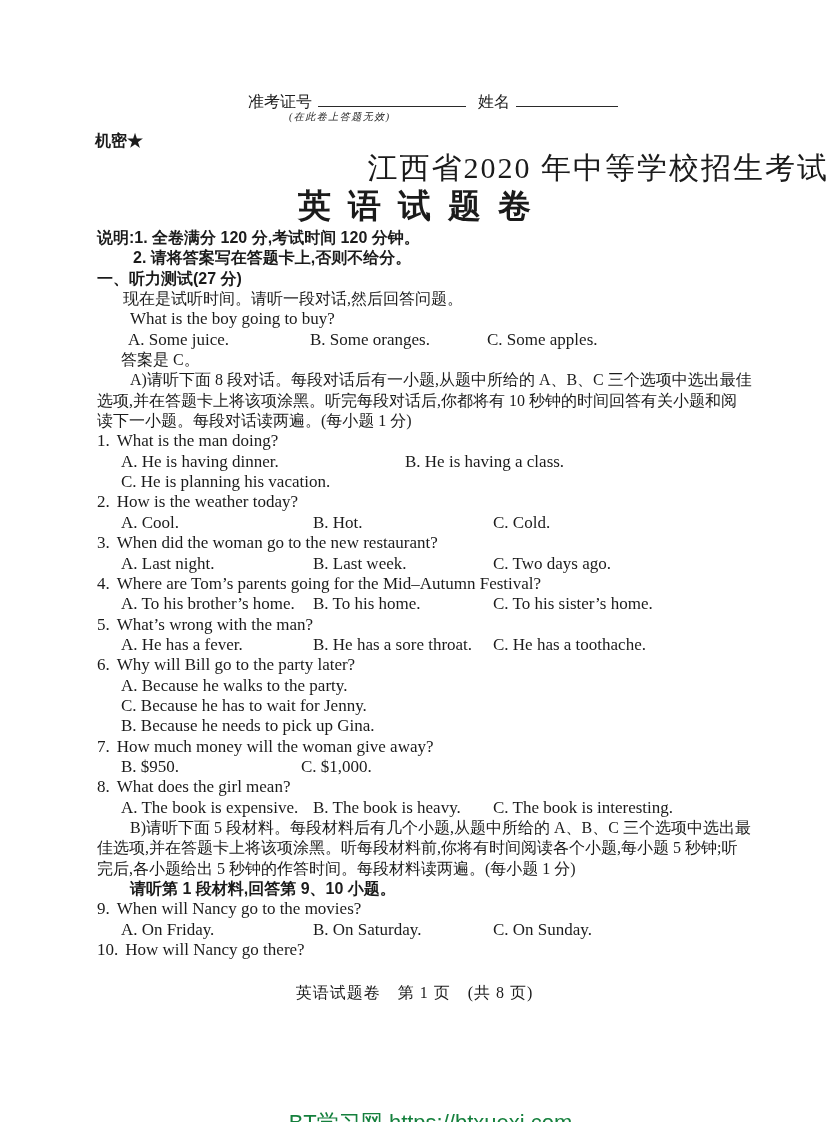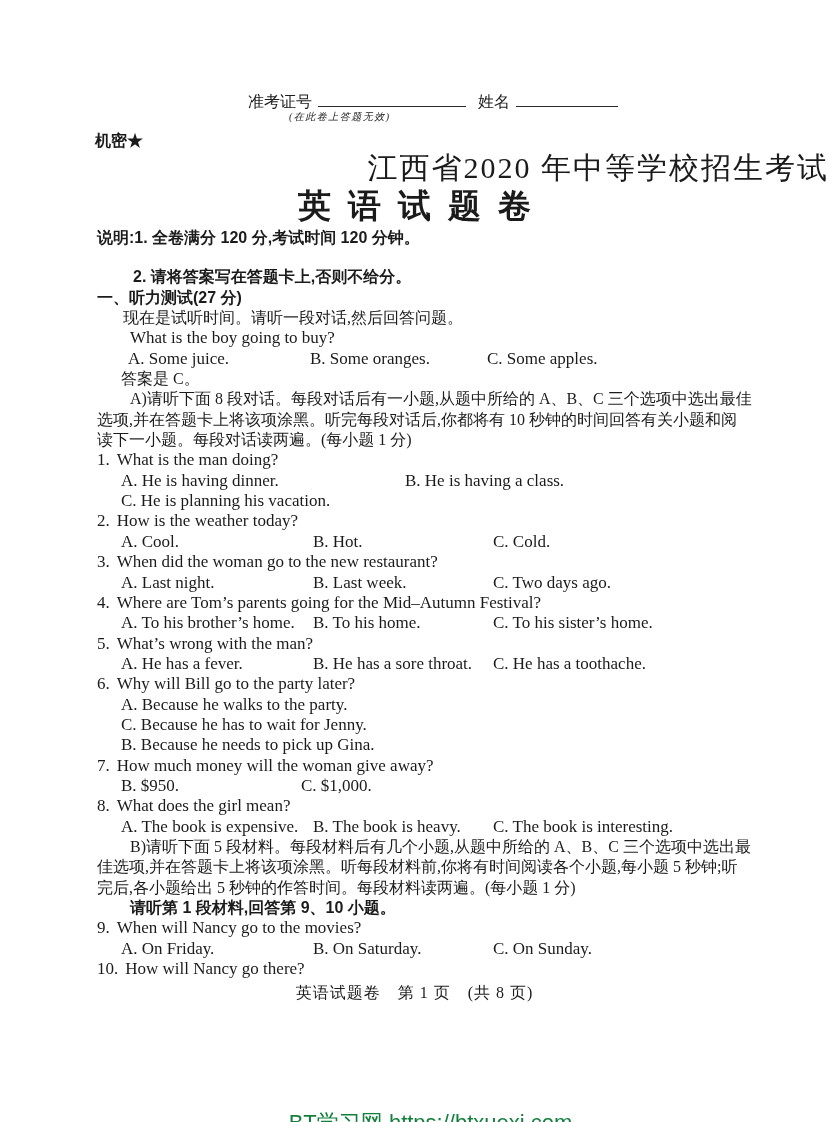--- a/index.html
+++ b/index.html
@@ -20,21 +20,21 @@
   .t2 { position:absolute; left:0; top:184px; width:100%; text-align:center;
         font-size:33px; font-weight:700; letter-spacing:17px; text-indent:17px; }
   
   .content { position:absolute; left:97px; top:228px; width:680px; }
   .line { line-height:20.35px; height:20.35px; white-space:nowrap; }
   .b { font-weight:700; font-family:"Liberation Sans", sans-serif; }
   .cn { font-size:16px; }
   .ind24 { padding-left:24px; }
   .ind26 { padding-left:26px; }
   .ind33 { padding-left:33px; }
-  .ind36 { padding-left:36px;margin-top:19px; }
+  .ind36 { padding-left:36px; }
   .q .qn { margin-right:7px; }
   .opts { display:flex; padding-left:24px; }
   .opts span { white-space:nowrap; }
   .opts .c1 { min-width:192px; }
   .opts .c2 { min-width:180px; }
   .opts.wide .c1 { min-width:284px; }
   .opts.sample { padding-left:31px; }
   .opts.sample .c1 { min-width:182px; }
   .opts.sample .c2 { min-width:177px; }
   .footer { position:absolute; left:0; top:983px; width:100%; text-align:center;

